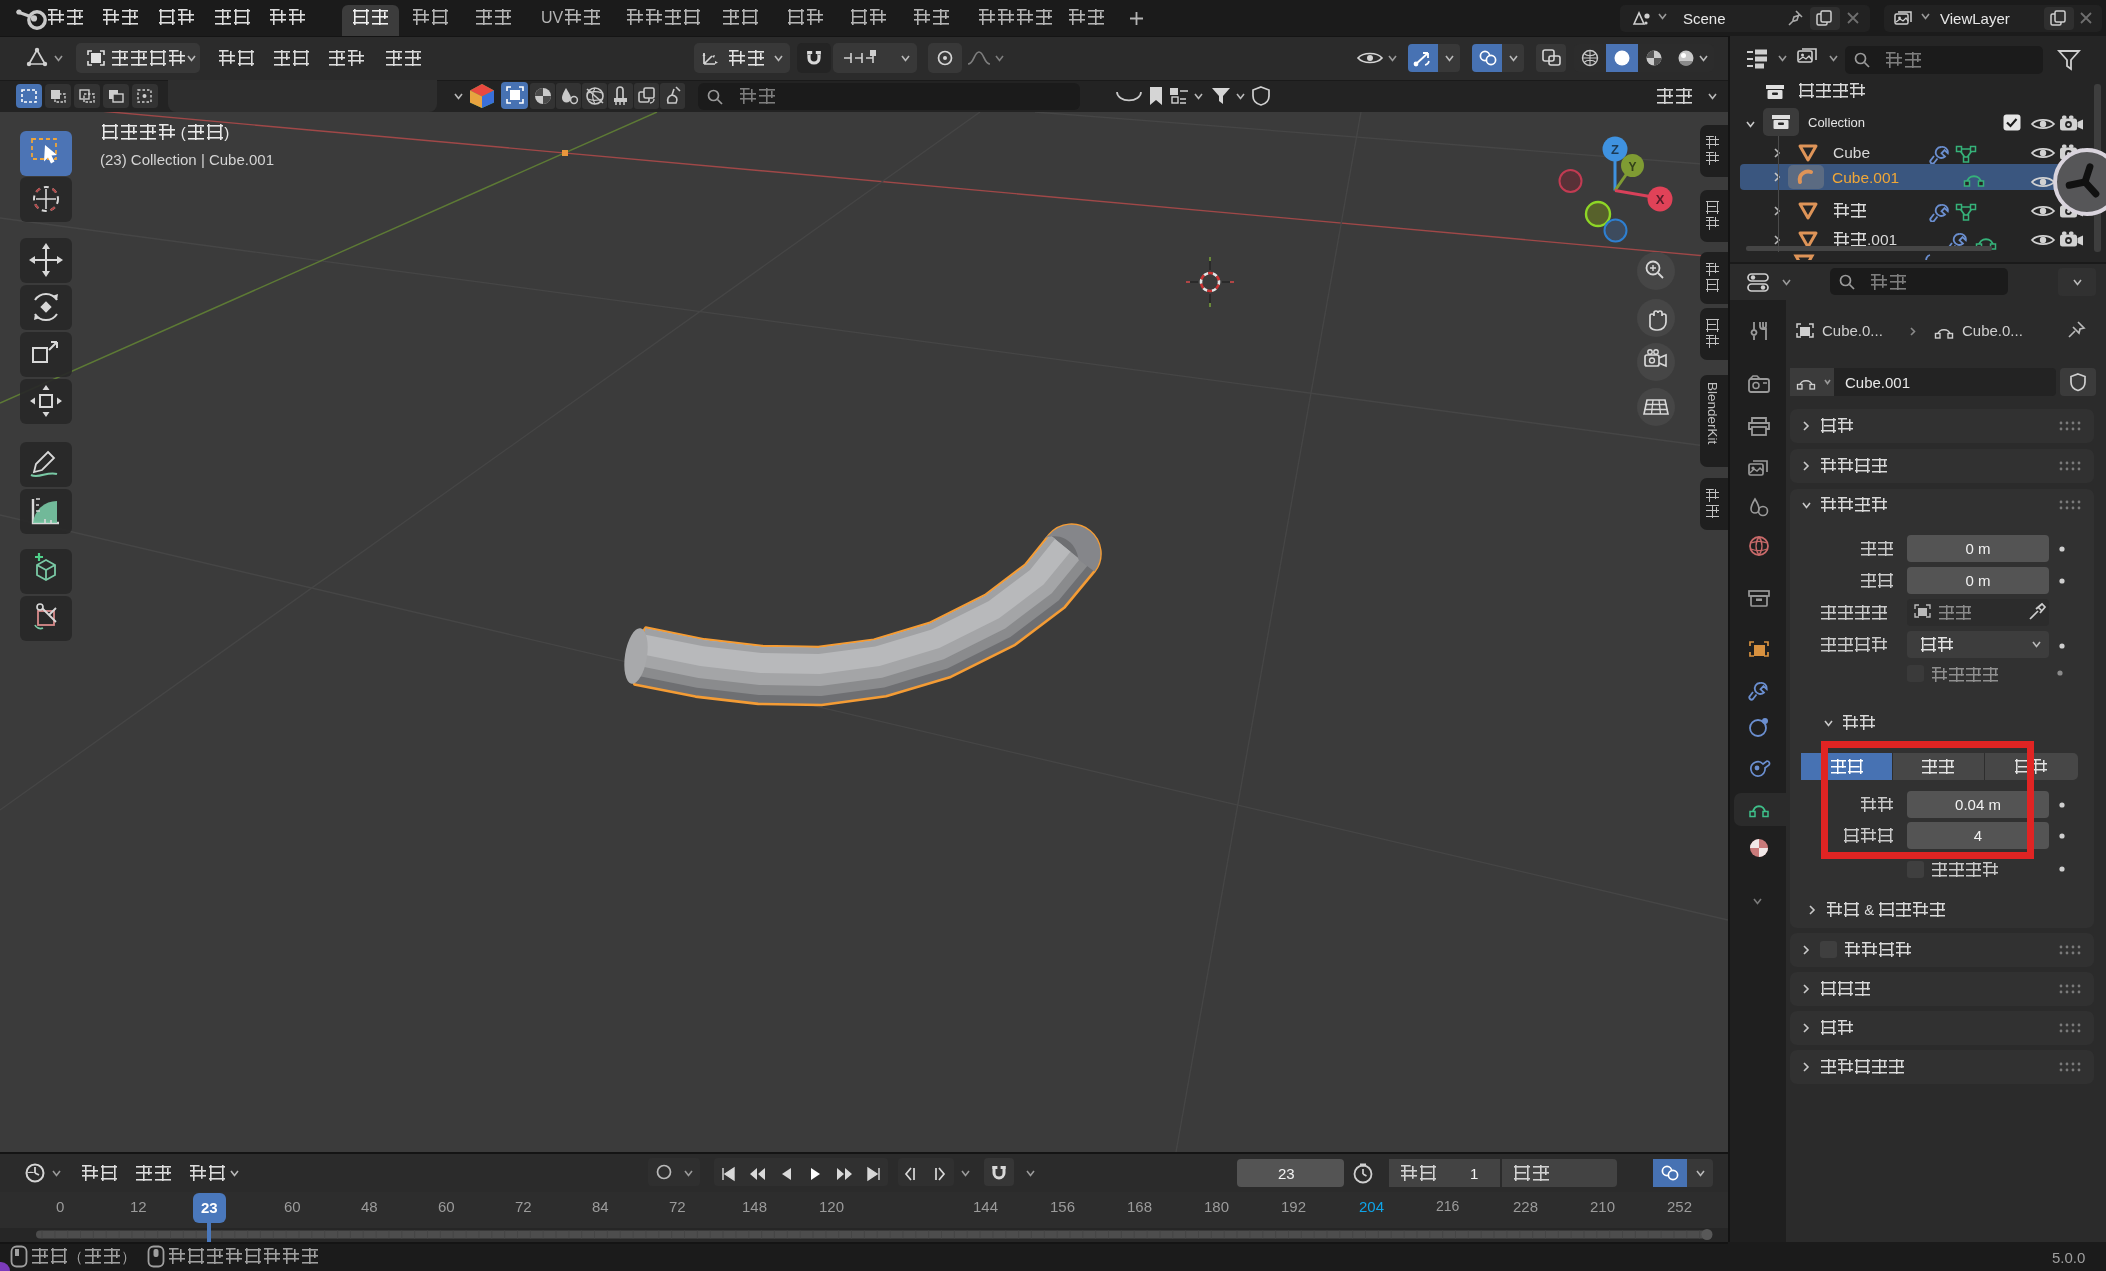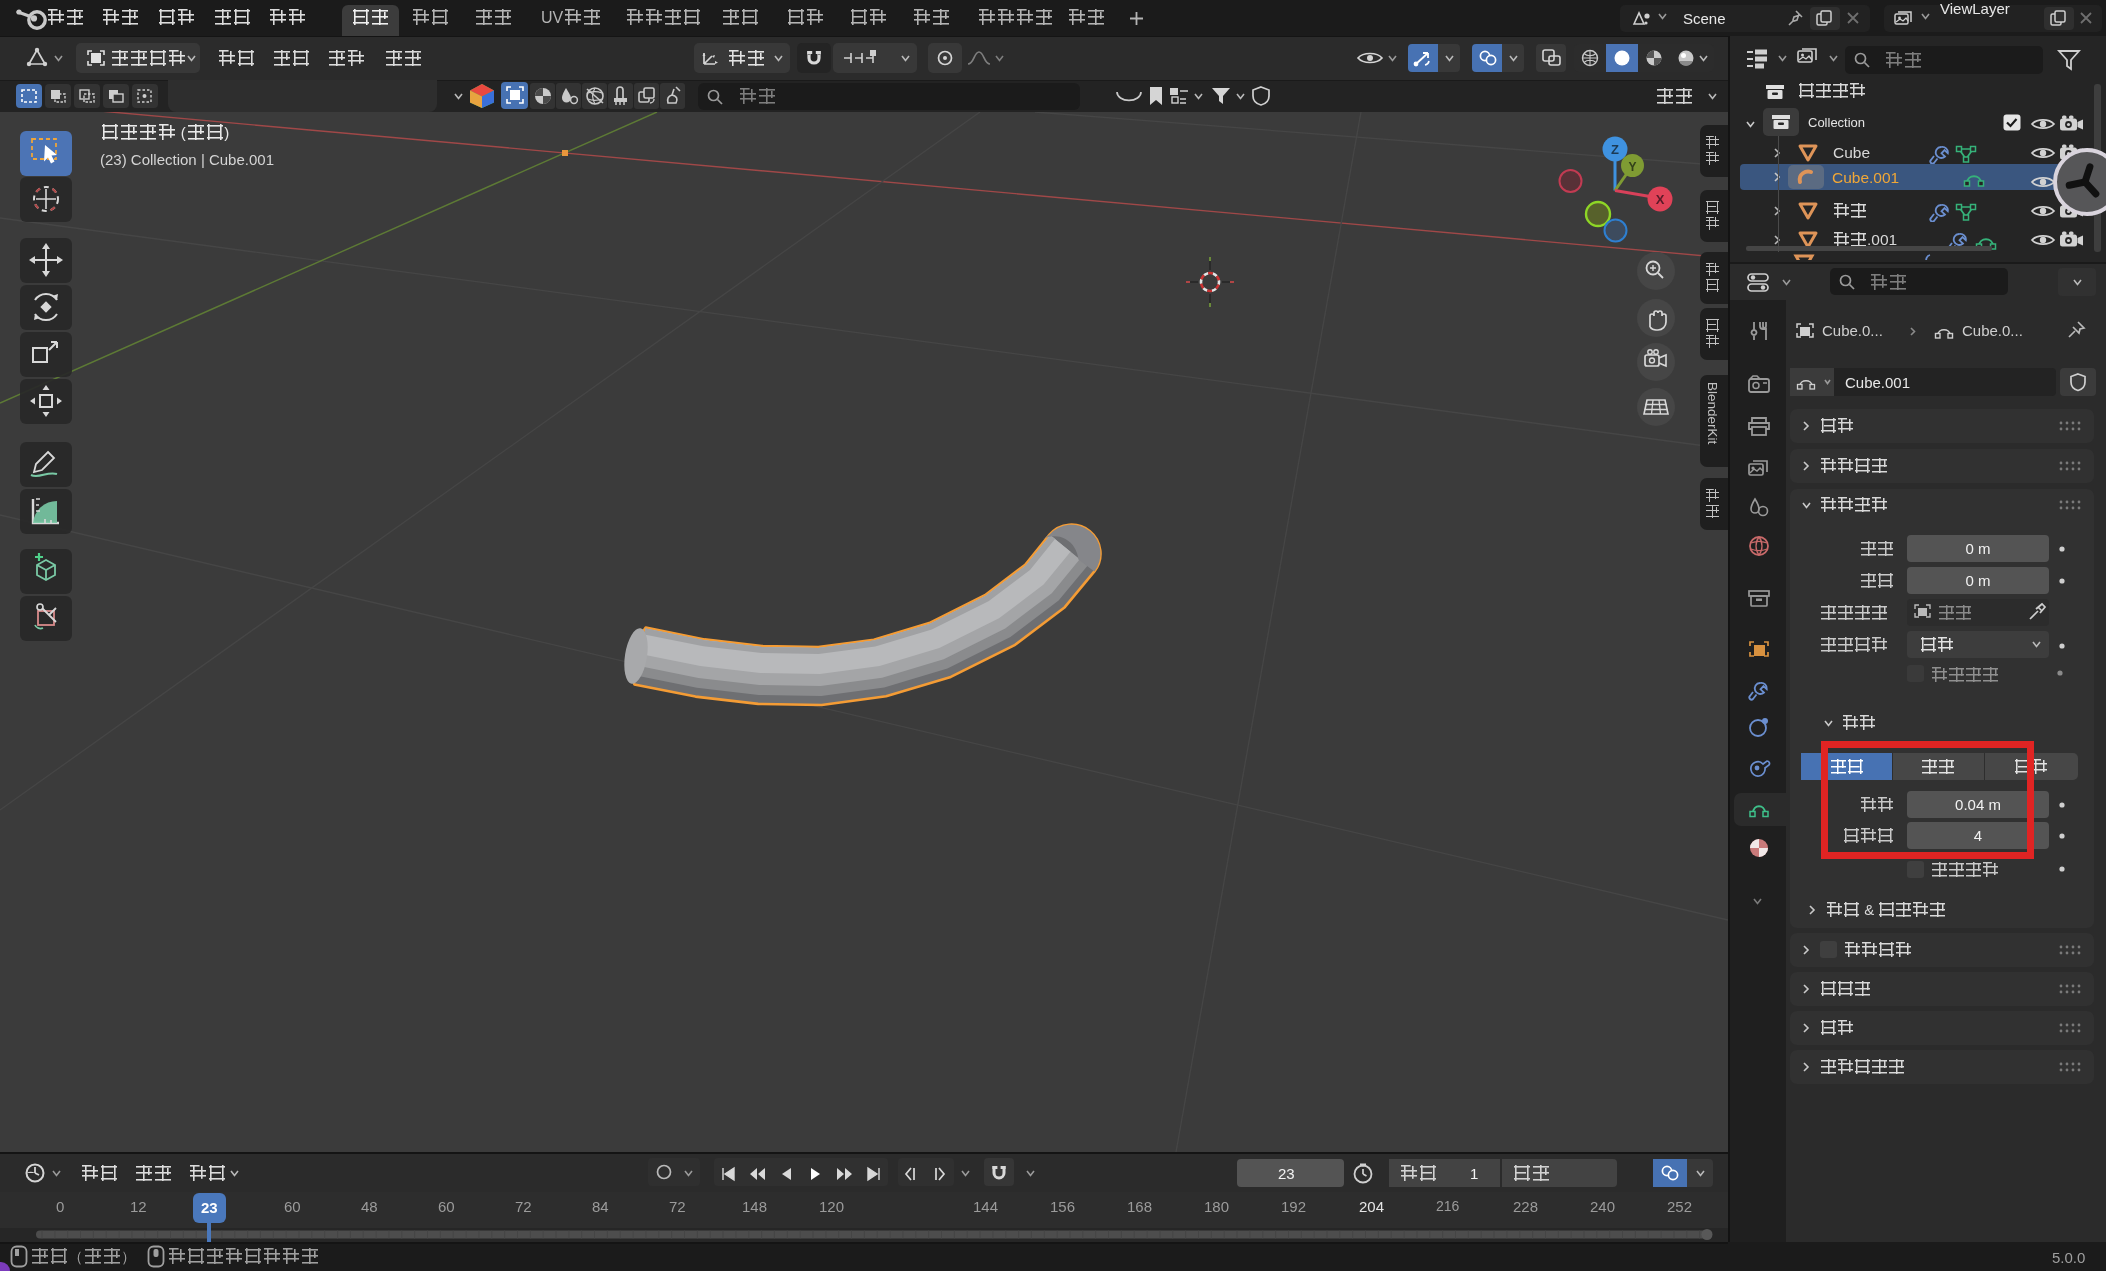--- a/index.html
+++ b/index.html
@@ -83,21 +83,21 @@
 <div class="a" style="left:1884px;top:5px;width:218px;height:27px;background:#222222;border-radius:5px;"></div>
 <svg class="a" style="left:1893px;top:9px;" width="26" height="19" viewBox="0 0 26 19">
     <rect x="2" y="5" width="13" height="10" rx="1.5" fill="none" stroke="#cfcfcf" stroke-width="1.5"></rect>
     <path d="M5 3 h13 v10" fill="none" stroke="#cfcfcf" stroke-width="1.5"></path>
     <circle cx="6.5" cy="9" r="1.4" fill="#cfcfcf"></circle>
     <path d="M3 13 l4-3 3 2 3-3 2 3" fill="none" stroke="#cfcfcf" stroke-width="1.3"></path>
   </svg>
 <svg class="a" style="left:1921px;top:13px;" width="9" height="7" viewBox="0 0 9 7">
     <path d="M1 1 L4.5 5.5 L8 1" stroke="#9a9a9a" stroke-width="1.6" fill="none"></path>
   </svg>
-<div class="a txt" style="left:1940px;top:0;color:#e8e8e8;font-size:15px;font-weight:400;">ViewLayer</div>
+<div class="a txt" style="left:1940px;top:10px;color:#e8e8e8;font-size:15px;font-weight:400;">ViewLayer</div>
 <div class="a" style="left:2044px;top:7px;width:30px;height:23px;background:#2f2f2f;border-radius:4px;"></div>
 <svg class="a" style="left:2050px;top:10px;" width="18" height="16" viewBox="0 0 18 16">
     <rect x="1" y="4" width="10" height="11" rx="1.5" fill="none" stroke="#cfcfcf" stroke-width="1.5"></rect>
     <rect x="5" y="1" width="10" height="11" rx="1.5" fill="#2f2f2f" stroke="#cfcfcf" stroke-width="1.5"></rect>
   </svg>
 <svg class="a" style="left:2079px;top:11px;" width="15" height="15" viewBox="0 0 15 15">
     <path d="M2 2 L12 12 M12 2 L2 12" stroke="#6f6f6f" stroke-width="1.8"></path>
   </svg>
 <div class="a" style="left:0px;top:36px;width:1728px;height:44px;background:#2b2b2b;border-top:1px solid #141414;"></div>
 <svg class="a" style="left:22px;top:46px;" width="30" height="24" viewBox="0 0 30 24">
@@ -550,24 +550,24 @@
 <div class="a txt" style="left:592px;top:1198px;color:#9b9b9b;font-size:15px;font-weight:400;">84</div>
 <div class="a txt" style="left:669px;top:1198px;color:#9b9b9b;font-size:15px;font-weight:400;">72</div>
 <div class="a txt" style="left:742px;top:1198px;color:#9b9b9b;font-size:15px;font-weight:400;">148</div>
 <div class="a txt" style="left:819px;top:1198px;color:#9b9b9b;font-size:15px;font-weight:400;">120</div>
 <div class="a txt" style="left:896px;top:1198px;color:#9b9b9b;font-size:15px;font-weight:400;margin-top:36px;">132</div>
 <div class="a txt" style="left:973px;top:1198px;color:#9b9b9b;font-size:15px;font-weight:400;">144</div>
 <div class="a txt" style="left:1050px;top:1198px;color:#9b9b9b;font-size:15px;font-weight:400;">156</div>
 <div class="a txt" style="left:1127px;top:1198px;color:#9b9b9b;font-size:15px;font-weight:400;">168</div>
 <div class="a txt" style="left:1204px;top:1198px;color:#9b9b9b;font-size:15px;font-weight:400;">180</div>
 <div class="a txt" style="left:1281px;top:1198px;color:#9b9b9b;font-size:15px;font-weight:400;">192</div>
-<div class="a txt" style="left:1359px;top:1198px;color:#e5e5e5;font-size:15px;font-weight:400;">204</div>
+<div class="a txt" style="left:1359px;top:1198px;color:#0ea5e9;font-size:15px;font-weight:400;">204</div>
 <div class="a txt" style="left:1436px;top:1198px;color:#9b9b9b;font-size:14px;font-weight:400;">216</div>
 <div class="a txt" style="left:1513px;top:1198px;color:#9b9b9b;font-size:15px;font-weight:400;">228</div>
-<div class="a txt" style="left:1590px;top:1198px;color:#9b9b9b;font-size:15px;font-weight:400;">240</div>
+<div class="a txt" style="left:1590px;top:1198px;color:#9b9b9b;font-size:15px;font-weight:400;">210</div>
 <div class="a txt" style="left:1667px;top:1198px;color:#9b9b9b;font-size:15px;font-weight:400;">252</div>
 <div class="a" style="left:0px;top:1228px;width:1728px;height:14px;background:#262626;"></div>
 <svg class="a" style="left:0px;top:1228px;" width="1728" height="14" viewBox="0 0 1728 14">
     <rect x="36" y="2.5" width="1676" height="8" rx="4" fill="#4d4d4d"></rect>
     <line x1="42.0" y1="2.5" x2="42.0" y2="10.5" stroke="#454545" stroke-width="1"></line>
     <line x1="54.9" y1="2.5" x2="54.9" y2="10.5" stroke="#454545" stroke-width="1"></line>
     <line x1="67.7" y1="2.5" x2="67.7" y2="10.5" stroke="#454545" stroke-width="1"></line>
     <line x1="80.5" y1="2.5" x2="80.5" y2="10.5" stroke="#454545" stroke-width="1"></line>
     <line x1="93.4" y1="2.5" x2="93.4" y2="10.5" stroke="#454545" stroke-width="1"></line>
     <line x1="106.2" y1="2.5" x2="106.2" y2="10.5" stroke="#454545" stroke-width="1"></line>

